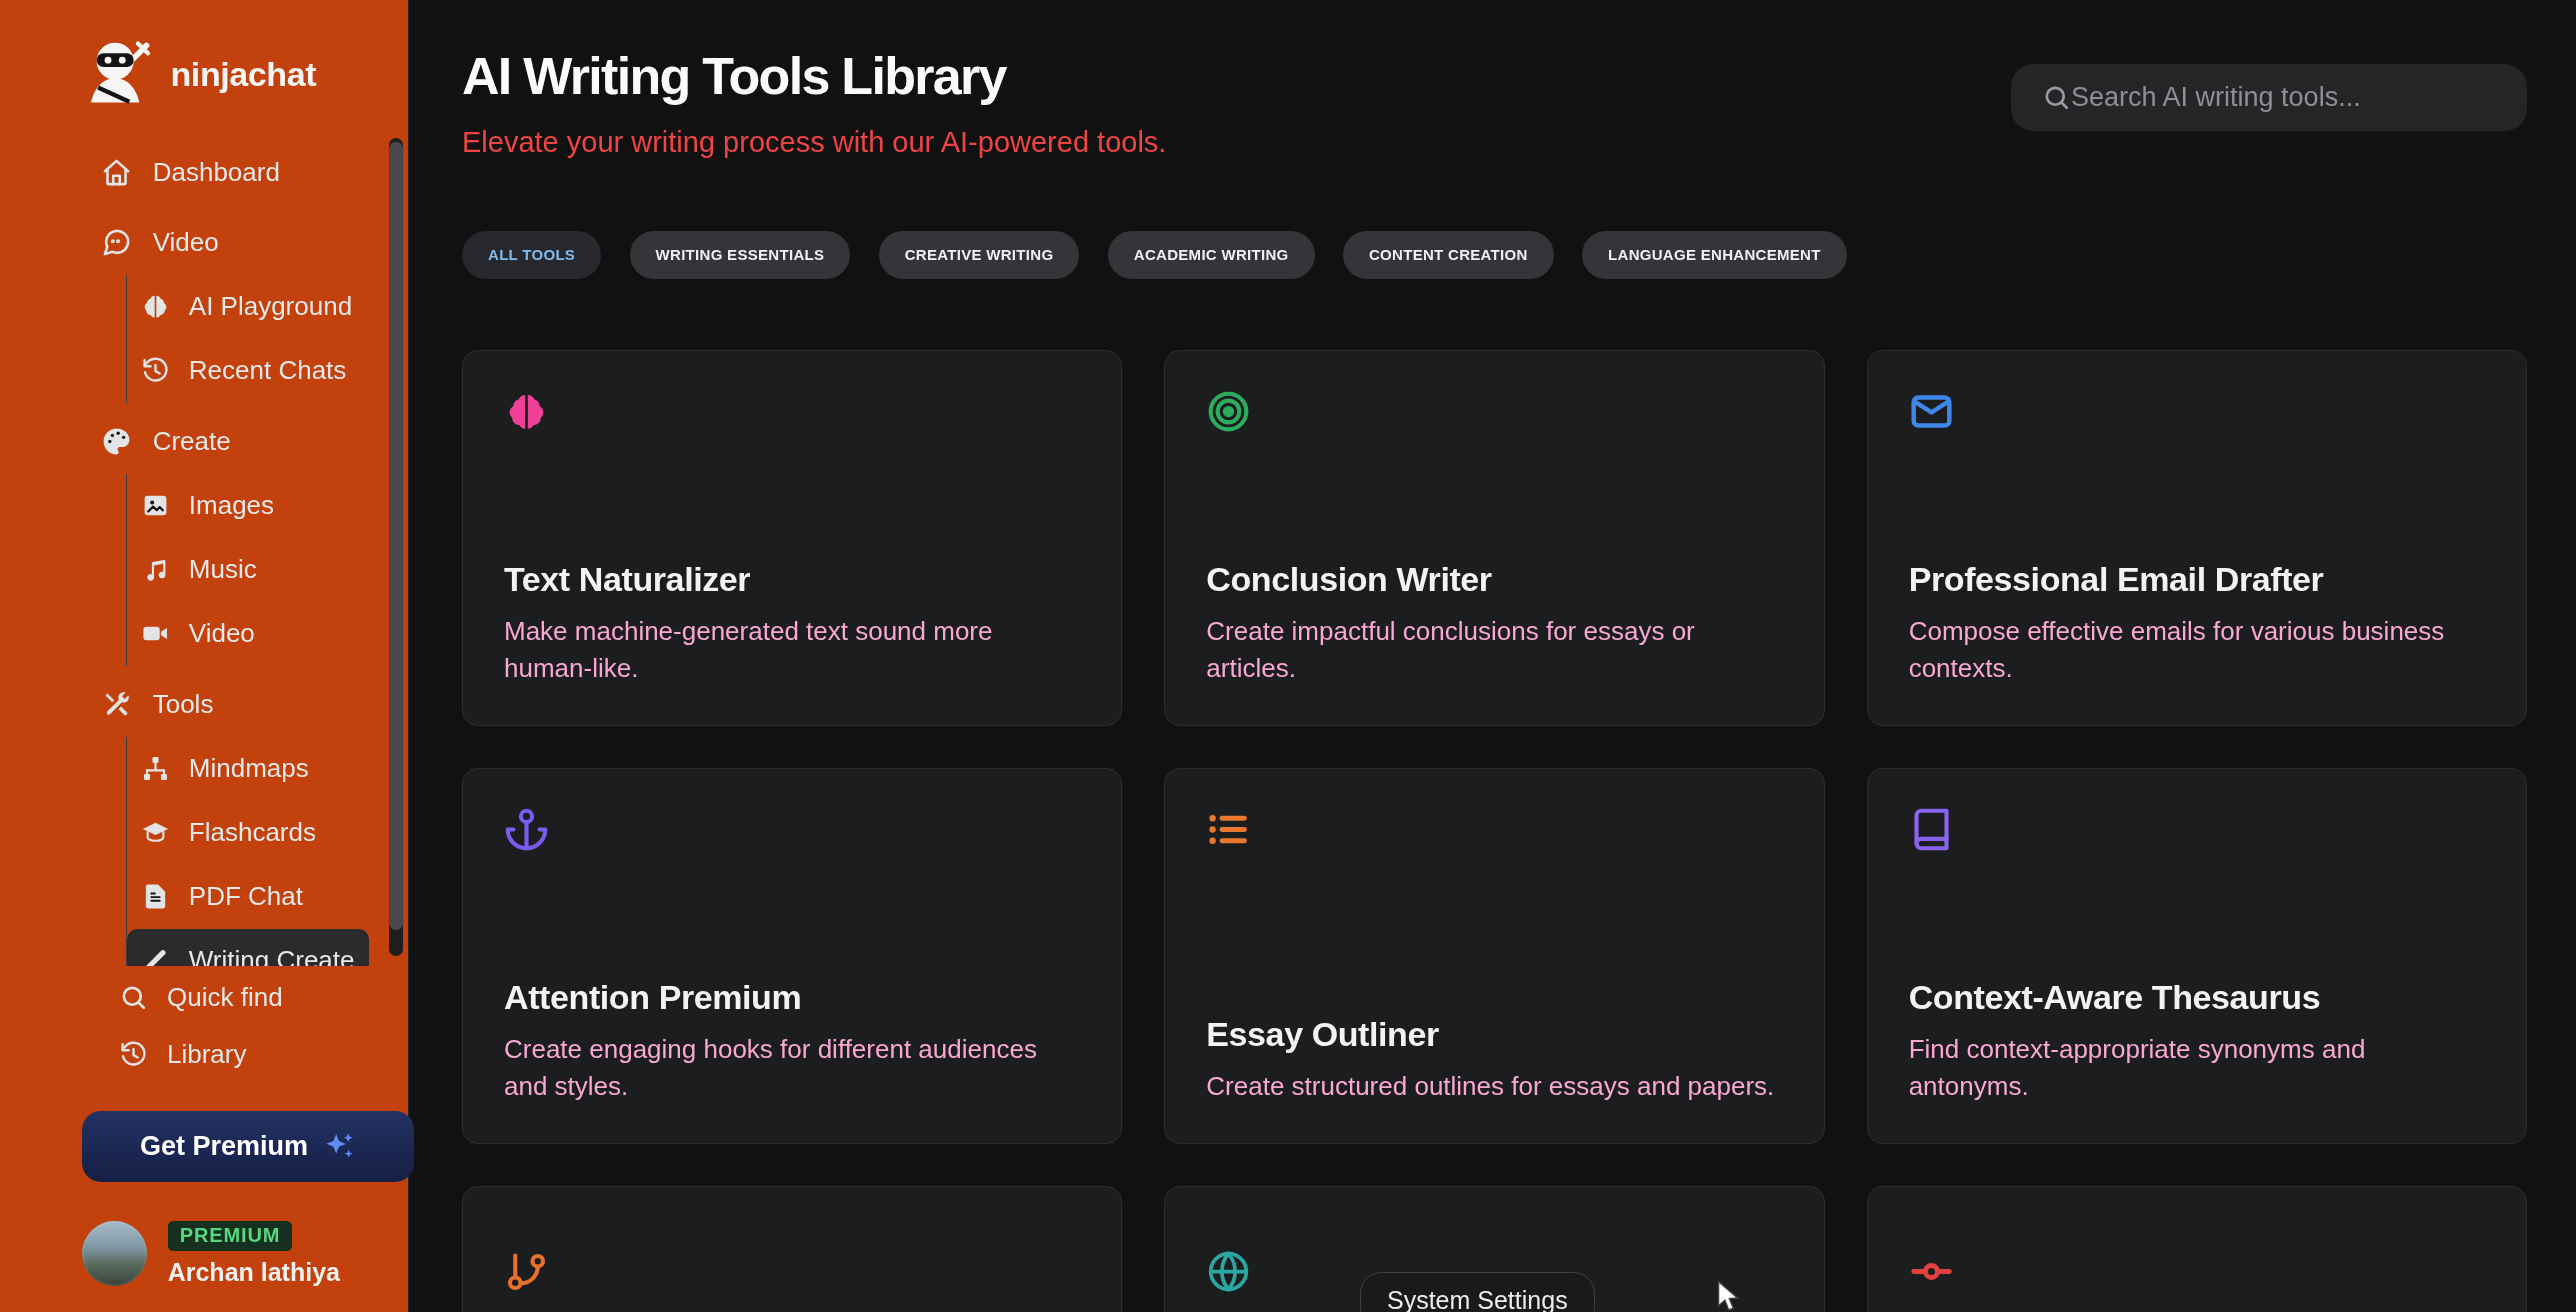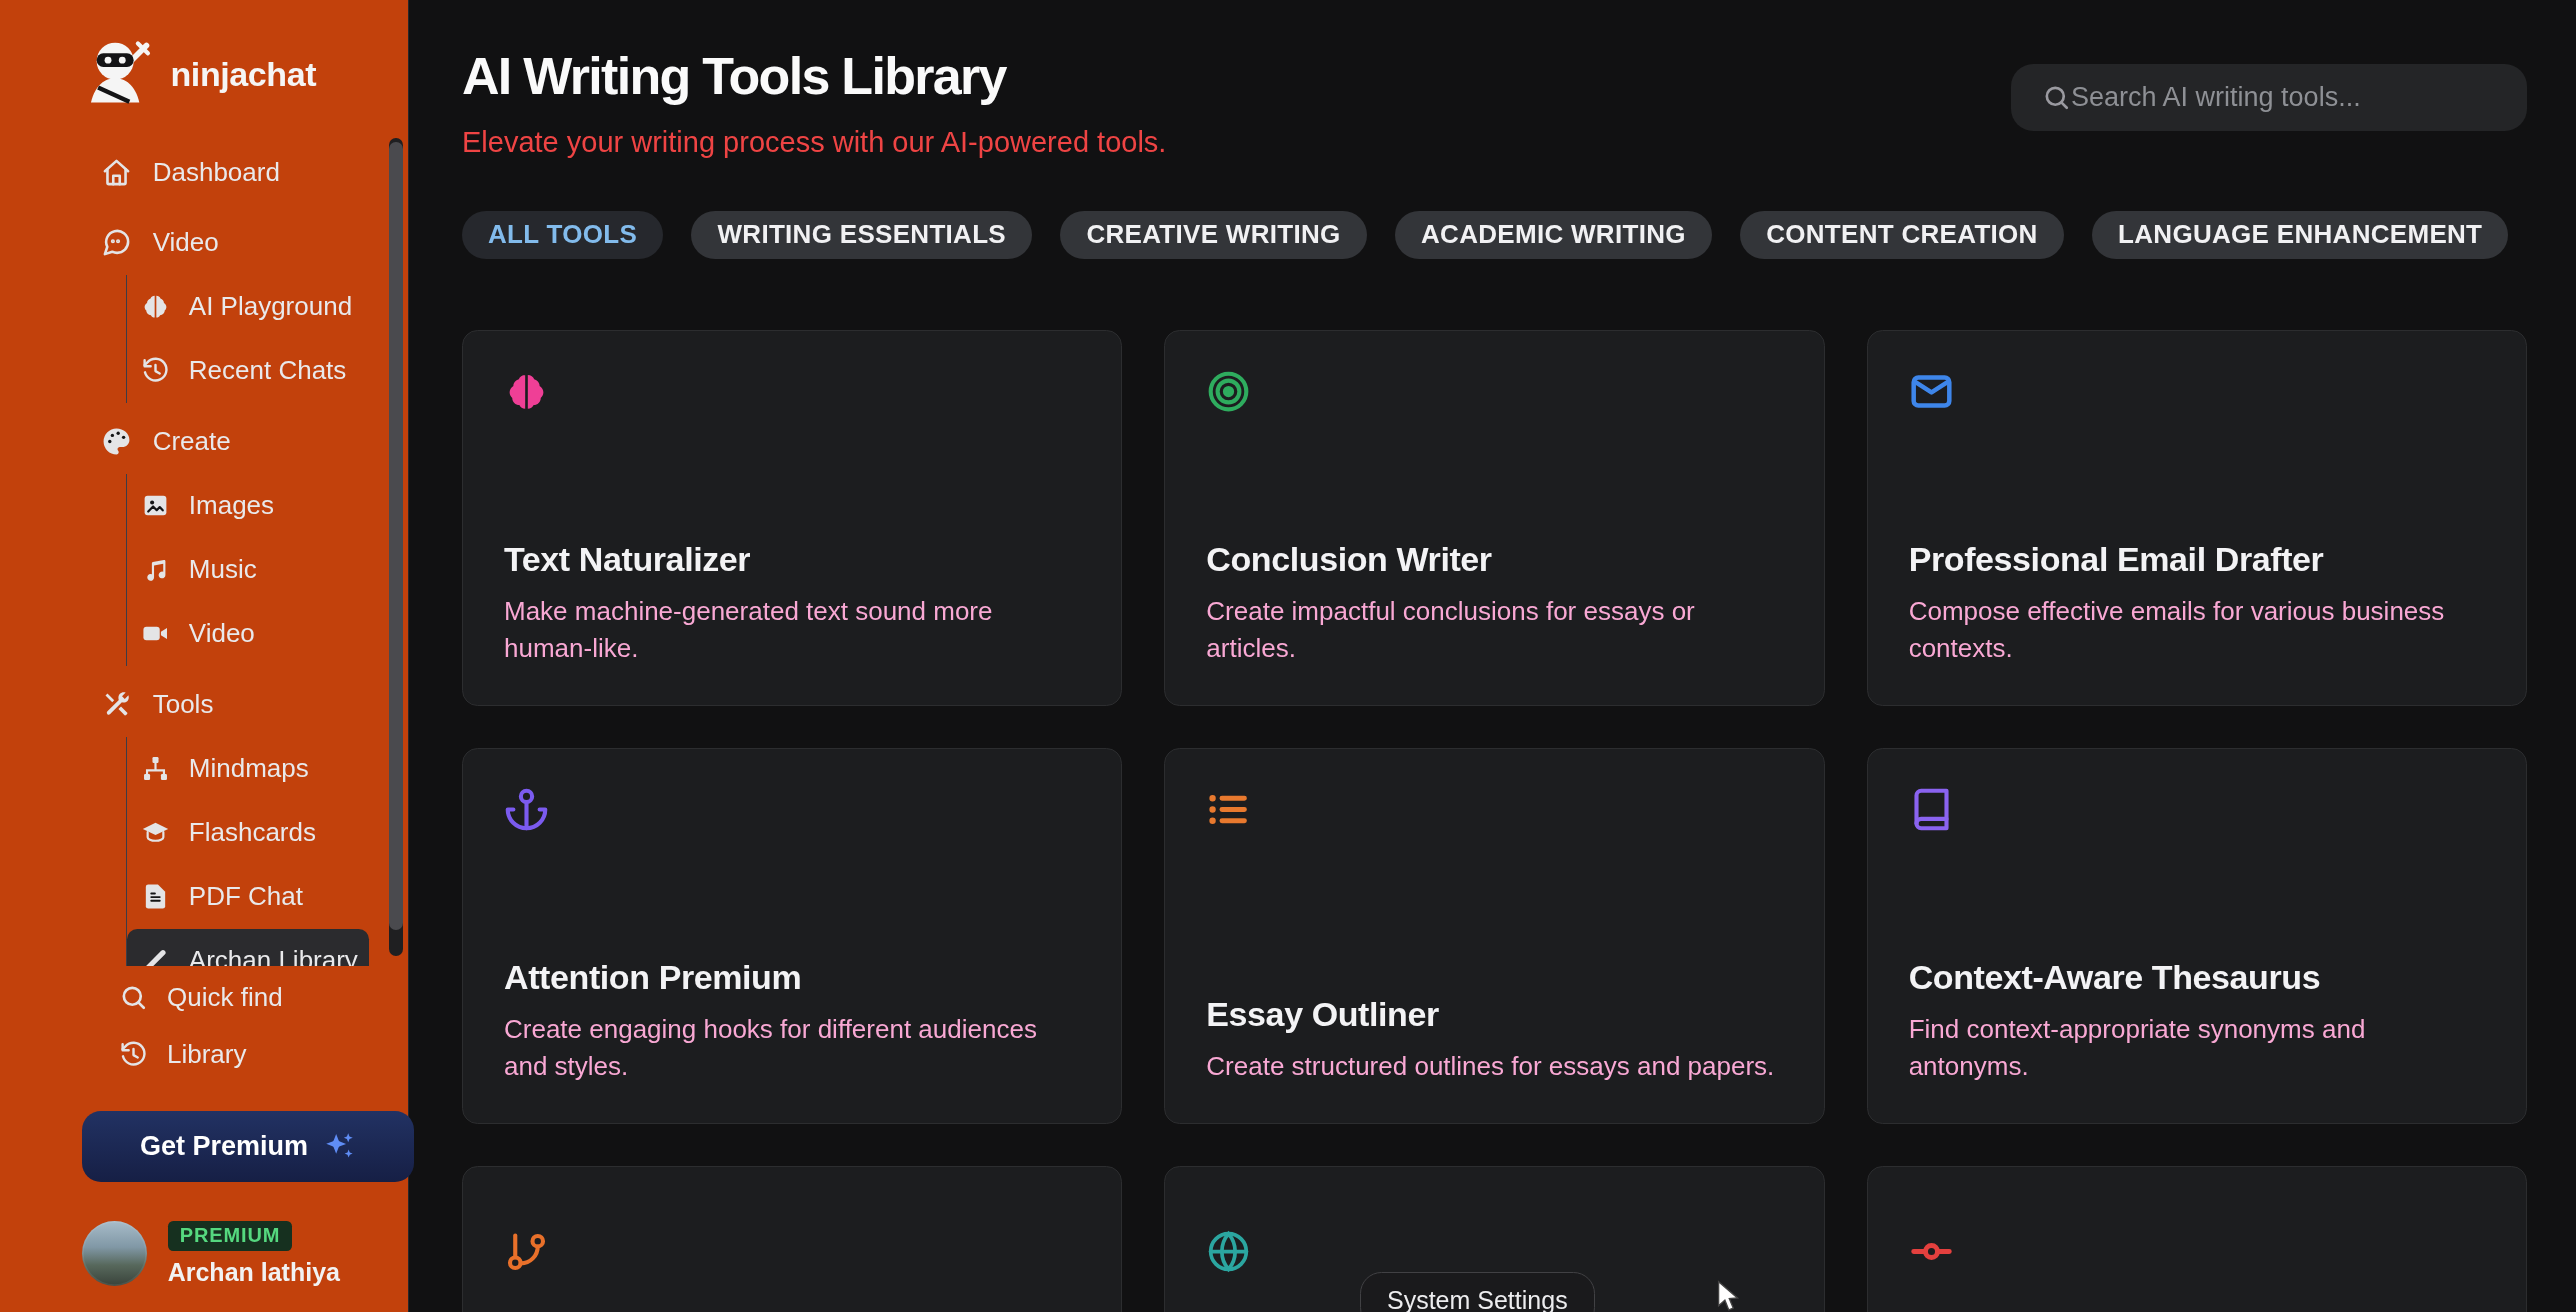--- a/index.html
+++ b/index.html
@@ -62,22 +62,22 @@
   .search-box { width:516px; height:67px; margin-top:17px; background:#242527; border-radius:22.4px;
     display:flex; align-items:center; padding:0 31px; }
   .search-box .ic { width:29px; height:29px; color:#9a9aa0; flex:0 0 auto; display:flex; }
   .search-box .ic svg { width:100%; height:100%; }
   .search-box input { flex:1; background:transparent; border:none; outline:none;
     font-size:27px; color:#e0e0e3; font-family:inherit; }
   .search-box input::placeholder { color:#8e9095; }
 
   .chips { display:flex; gap:28.4px; margin-top:52px; }
   .chip { height:48px; padding:0 26px; border:none; border-radius:24px; background:#333539;
-    color:#f1f1f3; font-size:26px; font-weight:700; letter-spacing:0.3px; cursor:pointer;
-    font-family:inherit; display:flex; align-items:center; }
+    color:#f1f1f3; font-size:15px; font-weight:700; letter-spacing:0.3px; cursor:pointer;
+    font-family:inherit; display:flex; align-items:center;margin-top:20px; }
   .chip.active { background:#26282d; color:#82bbec; }
 
   .grid { display:grid; grid-template-columns:repeat(3,1fr); gap:42px; margin-top:71px; }
   .card { height:376px; background:#1c1d1f; border:1.7px solid #2c2d2f; border-radius:15.5px;
     padding:38px 41px; display:flex; flex-direction:column; cursor:pointer; }
   .card-icon { width:45px; height:45px; display:flex; }
   .card-icon svg { width:100%; height:100%; }
   .card-title { margin-top:auto; font-size:34px; font-weight:700; letter-spacing:-0.4px; color:#f3f3f5; }
   .card-desc { margin-top:13.8px; font-size:26px; line-height:1.42; color:#f9a8d4; }
   .card.stub .card-icon { margin-top:24px; }
@@ -237,21 +237,21 @@
               </svg>
             </span>
             <span>PDF Chat</span>
           </div>
           <div class="nav-item active">
             <span class="ic">
               <svg viewBox="0 0 24 24">
                 <path fill="currentColor" d="M3 21l1.2-4.5L16.7 4a2.1 2.1 0 0 1 3 3L7.2 19.5Z"></path>
               </svg>
             </span>
-            <span>Archan Library</span>
+            <span>Writing Create</span>
           </div>
         </div>
       </nav>
     <div class="sb-track"></div>
     <div class="sb-thumb"></div>
 
     <div class="sidebar-footer">
       <div id="footer-nav">
           <div class="footer-item">
             <span class="ic">

